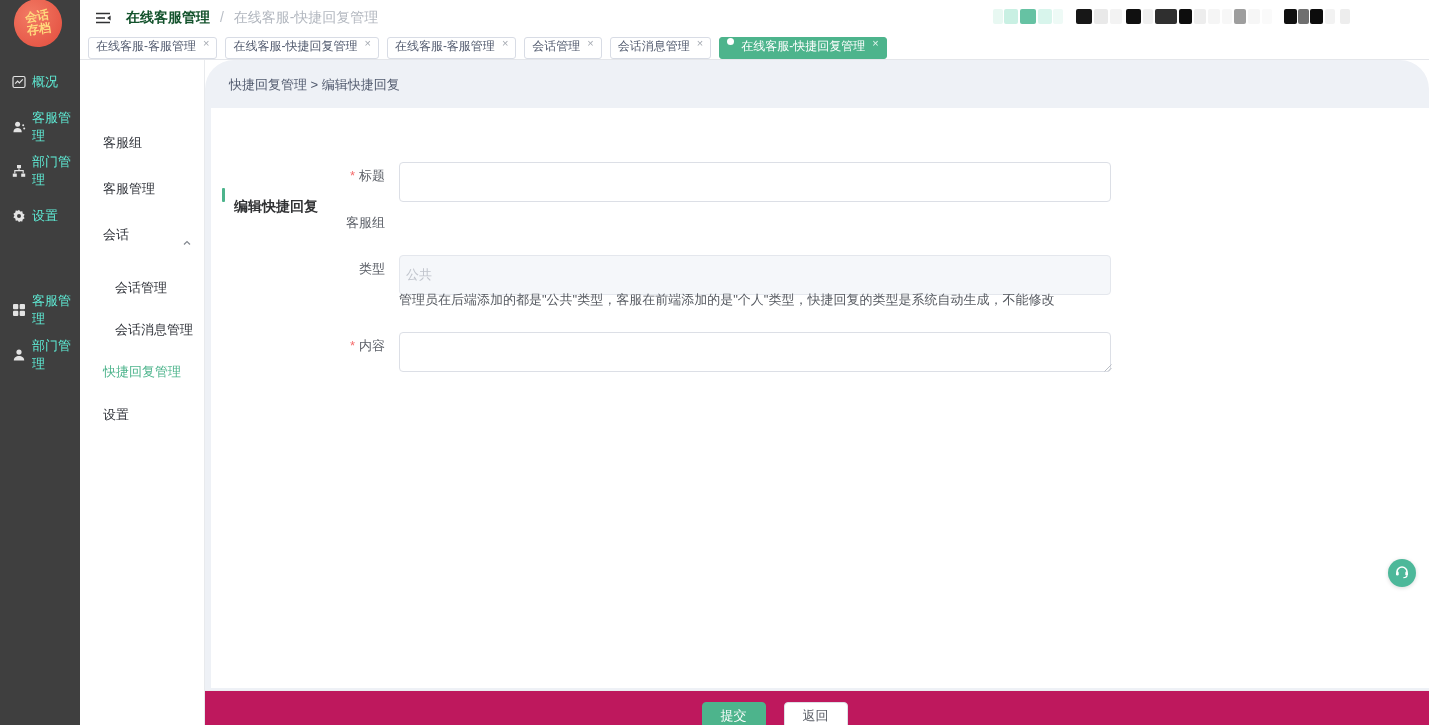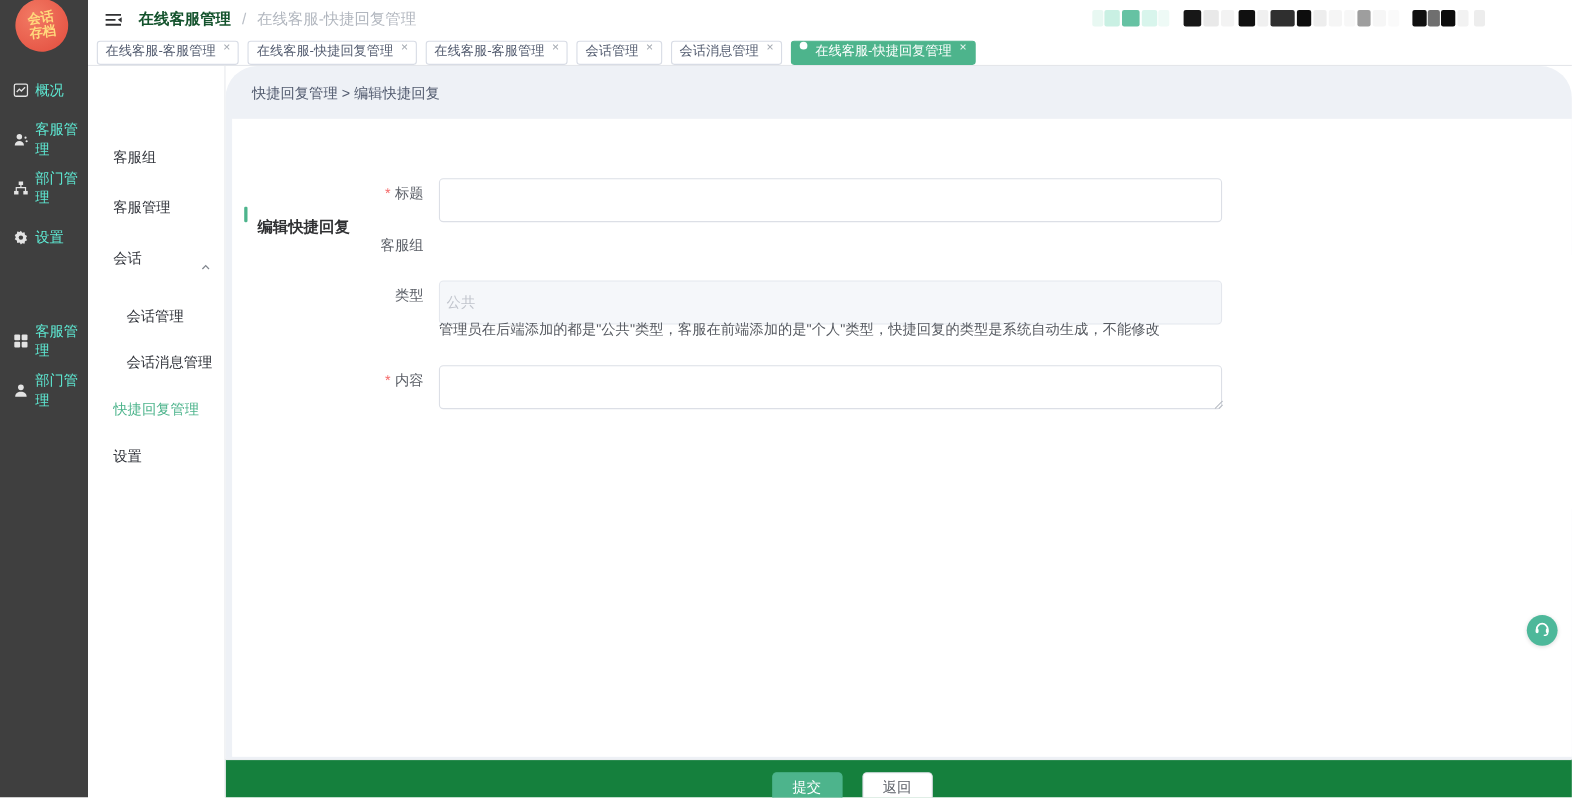--- a/index.html
+++ b/index.html
@@ -63,21 +63,21 @@
     border-radius:4px; background:#fff; display:flex; align-items:center; padding:0 10px;
     color:#c0c4cc; font-size:13px; cursor:pointer; }
   .f-select .sel-arrow { position:absolute; right:9px; top:9px; }
   .f-disabled { background:#f5f7fa; border-color:#e4e7ed; color:#c0c4cc; cursor:not-allowed; }
   .f-help { position:absolute; left:188px; font-size:13px; color:#565a61; white-space:nowrap; }
   .f-textarea { position:absolute; left:188px; width:712px; height:40px; border:1px solid #dcdfe6;
     border-radius:4px; font-size:13px; padding:5px 10px; resize:none; outline:none;
     font-family:"Liberation Sans","DejaVu Sans",sans-serif; }
   .resize-grip { position:absolute; left:893px; pointer-events:none; }
   
-  .footer { position:absolute; left:0; bottom:0; width:1224px; height:35px; background:#15803d;
+  .footer { position:absolute; left:0; bottom:0; width:1224px; height:35px; background:#be185d;
     border-top:1px solid #eaecef; }
   .footer-inner { position:absolute; top:11px; left:0; width:100%; display:flex;
     justify-content:center; gap:18px; padding-right:85px; }
   .btn { height:28px; padding:0 18px; border-radius:4px; font-size:13px; cursor:pointer;
     font-family:"Liberation Sans","DejaVu Sans",sans-serif; }
   .btn-primary { background:#4db48c; border:1px solid #4db48c; color:#fff; }
   .btn-plain { background:#fff; border:1px solid #dcdfe6; color:#5a5e66; }
   
   .float-help { position:absolute; left:1388px; top:559px; width:28px; height:28px; border-radius:50%;
     background:#4db89a; display:flex; align-items:center; justify-content:center; cursor:pointer;

